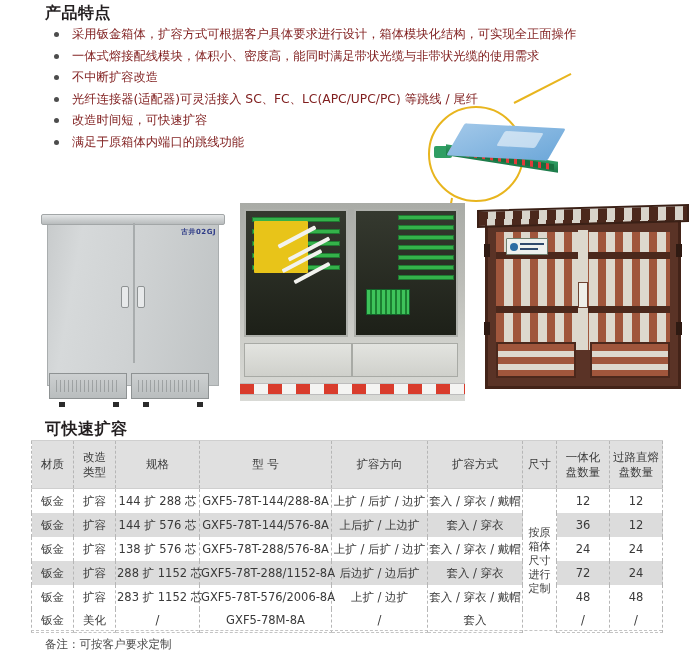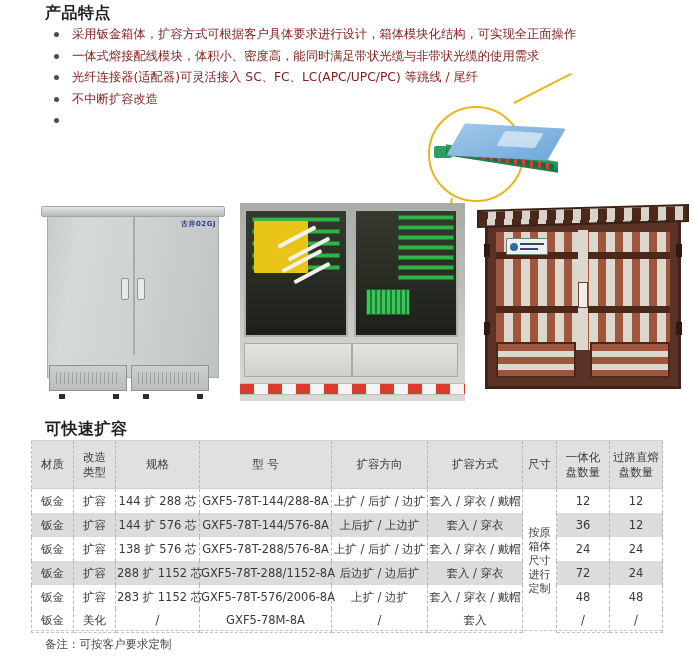--- a/index.html
+++ b/index.html
@@ -57,21 +57,21 @@
   .features li.bold-lead .txt { font-weight: normal; }
 
   
   .photos { position: absolute; left: 0; top: 203px; width: 693px; height: 200px; }
   .photo {
     position: absolute;
     overflow: hidden;
   }
 
   
-  #photo-gray-cabinet { left: 35px; top: 0px; width: 195px; height: 196px; background:#ffffff; }
+  #photo-gray-cabinet { left: 35px; top: 8px; width: 195px; height: 196px; background:#ffffff; }
   .gc-body {
     position:absolute; left:12px; top:10px; width:172px; height:165px;
     background: linear-gradient(100deg,#c8cbcc 0%, #d6d9da 18%, #cfd2d3 50%, #bfc3c4 100%);
     border:1px solid #a9adae;
   }
   .gc-top {
     position:absolute; left:6px; top:3px; width:184px; height:11px;
     background: linear-gradient(180deg,#e3e5e6,#b8bcbd);
     border:1px solid #a2a6a7; border-radius:2px;
   }
@@ -269,28 +269,33 @@
     <li>
       <span class="bullet"></span>
       <span class="txt">采用钣金箱体，扩容方式可根据客户具体要求进行设计，箱体模块化结构，可实现全正面操作</span>
     </li>
     <li class="bold-lead">
       <span class="bullet"></span>
       <span class="txt">一体式熔接配线模块，体积小、密度高，能同时满足带状光缆与非带状光缆的使用需求</span>
     </li>
     <li>
       <span class="bullet"></span>
+      <span class="txt">不中断扩容改造</span>
+    </li>
+    <li>
+      <span class="bullet"></span>
       <span class="txt">光纤连接器(适配器)可灵活接入 SC、FC、LC(APC/UPC/PC) 等跳线 / 尾纤</span>
     </li>
     <li>
       <span class="bullet"></span>
-      <span class="txt">不中断扩容改造</span>
+      <span class="txt">改造时间短，可快速扩容</span>
     </li>
     <li>
       <span class="bullet"></span>
+      <span class="txt">满足于原箱体内端口的跳线功能</span>
     </li>
   </ul>
 
   <div class="callout">
     <div class="callout-leader2"></div>
     <div class="callout-ring">
       <div class="module">
         <div class="clip"></div>
         <div class="front"></div>
         <div class="leds"></div>

